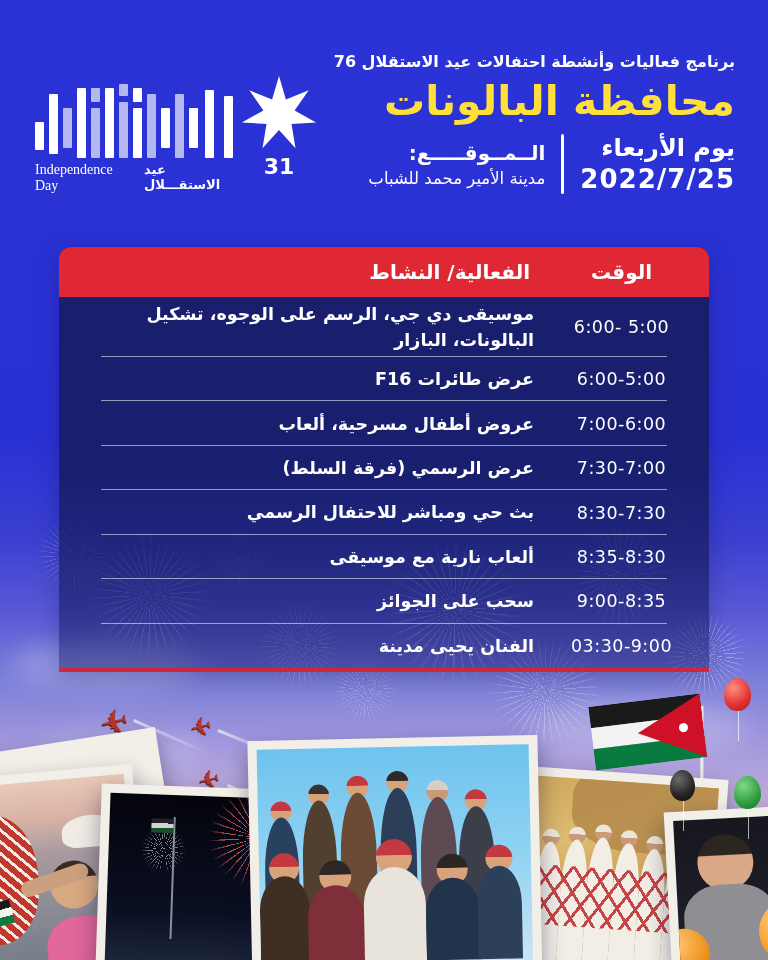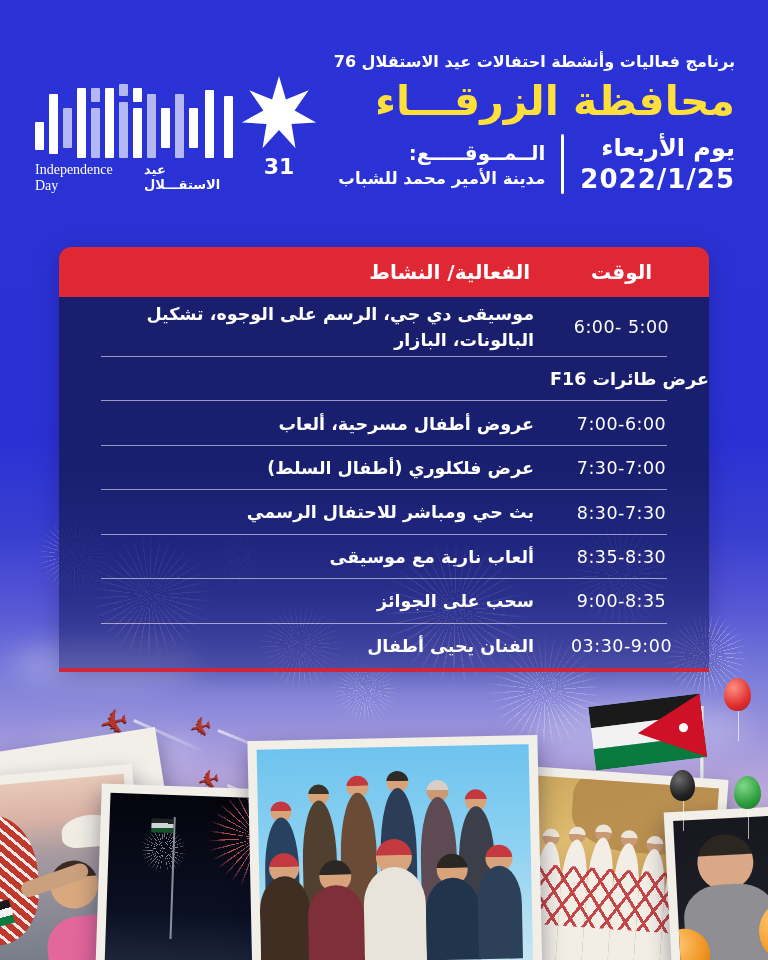--- a/index.html
+++ b/index.html
@@ -30,21 +30,21 @@
   .cap-ar{font-size:13px;font-weight:bold;}
   .title-block{position:absolute;top:52px;right:33px;direction:rtl;text-align:right;color:#fff;}
   .program-title{font-size:16px;font-weight:bold;letter-spacing:.2px;}
   .governorate{font-size:41px;font-weight:800;color:#ffdf3a;margin-top:8px;line-height:1.1;}
   .meta-row{display:flex;direction:rtl;margin-top:10px;align-items:stretch;gap:16px;}
   .meta-col{display:flex;flex-direction:column;justify-content:center;gap:2px;}
   .meta-divider{width:3px;background:#ffffff;border-radius:2px;}
   .day{font-size:24px;font-weight:bold;}
   .date{font-size:26px;font-weight:bold;letter-spacing:1px;}
   .loc-label{font-size:20px;font-weight:bold;}
-  .loc-value{font-size:16.5px;font-weight:bold;margin-top:2px;}
+  .loc-value{font-size:16.5px;font-weight:normal;margin-top:2px;}
   
   .schedule{position:absolute;left:59px;top:247px;width:650px;height:421px;
     border-radius:12px 12px 0 0;display:flex;flex-direction:column;
     border-bottom:4px solid #d0263a;
     background:linear-gradient(180deg, rgba(24,30,104,.97) 0%, rgba(24,30,104,.93) 55%,
                rgba(27,33,110,.72) 82%, rgba(30,36,116,.5) 100%);
     box-shadow:0 6px 24px rgba(10,10,60,.25);}
   .thead{height:50px;flex:0 0 50px;background:#e02734;border-radius:12px 12px 0 0;
     display:flex;direction:rtl;align-items:center;color:#fff;font-weight:bold;font-size:20px;}
   .th-time{width:175px;text-align:center;}
@@ -129,69 +129,70 @@
     </div>
     <div class="logo-num">31</div>
     <div class="logo-caption">
       <span class="cap-en">Independence Day</span>
       <span class="cap-ar">عيد الاستقـــلال</span>
     </div>
   </div>
 
   <div class="title-block">
     <div class="program-title">برنامج فعاليات وأنشطة احتفالات عيد الاستقلال 76</div>
-    <div class="governorate">محافظة الزرقـــاء</div>
+    <div class="governorate">محافظة البالونات</div>
     <div class="meta-row">
       <div class="meta-col">
         <div class="day">يوم الأربعاء</div>
-        <div class="date" dir="ltr">2022/1/25</div>
+        <div class="date" dir="ltr">2022/7/25</div>
       </div>
       <div class="meta-divider"></div>
       <div class="meta-col">
         <div class="loc-label">الــمــوقـــــع:</div>
         <div class="loc-value">مدينة الأمير محمد للشباب</div>
       </div>
     </div>
   </div>
 
   <div class="schedule">
     <div class="thead">
       <div class="th-time">الوقت</div>
       <div class="th-activity">الفعالية/ النشاط</div>
     </div>
     <div class="trow tall">
       <div class="td-time" dir="ltr">6:00- 5:00</div>
       <div class="td-activity">موسيقى دي جي، الرسم على الوجوه، تشكيل البالونات، البازار</div>
     </div>
     <div class="trow">
+      <div class="td-time" dir="ltr">6:00-5:00</div>
       <div class="td-activity">عرض طائرات F16</div>
     </div>
     <div class="trow">
       <div class="td-time" dir="ltr">7:00-6:00</div>
       <div class="td-activity">عروض أطفال مسرحية، ألعاب</div>
     </div>
     <div class="trow">
       <div class="td-time" dir="ltr">7:30-7:00</div>
-      <div class="td-activity">عرض فلكلوري (أطفال السلط)</div>
+      <div class="td-activity">عرض الرسمي (فرقة السلط)</div>
     </div>
     <div class="trow">
       <div class="td-time" dir="ltr">8:30-7:30</div>
       <div class="td-activity">بث حي ومباشر للاحتفال الرسمي</div>
     </div>
     <div class="trow">
       <div class="td-time" dir="ltr">8:35-8:30</div>
       <div class="td-activity">ألعاب نارية مع موسيقى</div>
     </div>
     <div class="trow">
       <div class="td-time" dir="ltr">9:00-8:35</div>
       <div class="td-activity">سحب على الجوائز</div>
     </div>
     <div class="trow">
       <div class="td-time" dir="ltr">03:30-9:00</div>
-      <div class="td-activity">الفنان يحيى أطفال</div>
+      <div class="td-activity">الفنان يحيى مدينة</div>
     </div>
   </div>
 
   <div class="trail" style="left:130px;top:735px;width:80px;transform:rotate(24deg);"></div>
   <div class="trail" style="left:215px;top:742px;width:70px;transform:rotate(22deg);"></div>
   <div class="trail" style="left:105px;top:788px;width:70px;transform:rotate(24deg);"></div>
   <div class="trail" style="left:225px;top:795px;width:60px;transform:rotate(22deg);"></div>
   <div class="plane" style="left:100px;top:702px;font-size:34px;"></div>
   <div class="plane" style="left:190px;top:712px;font-size:26px;"></div>
   <div class="plane" style="left:78px;top:758px;font-size:28px;"></div>

